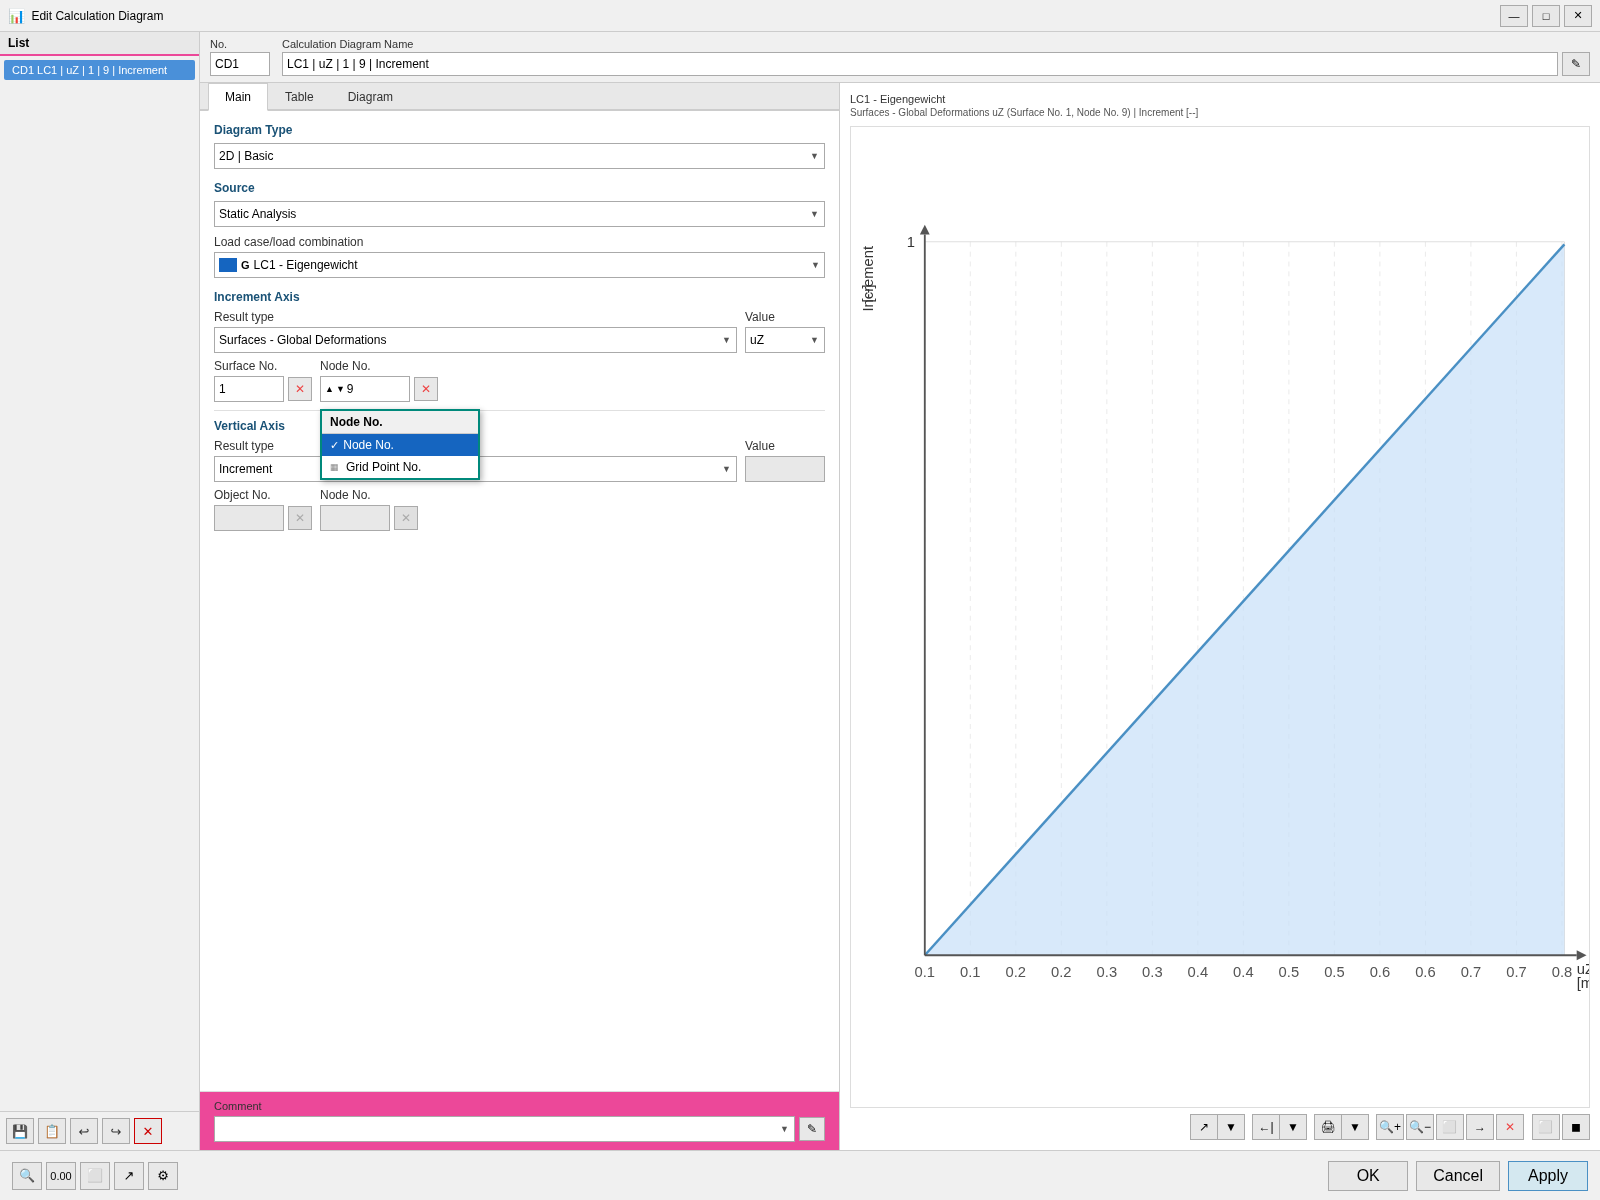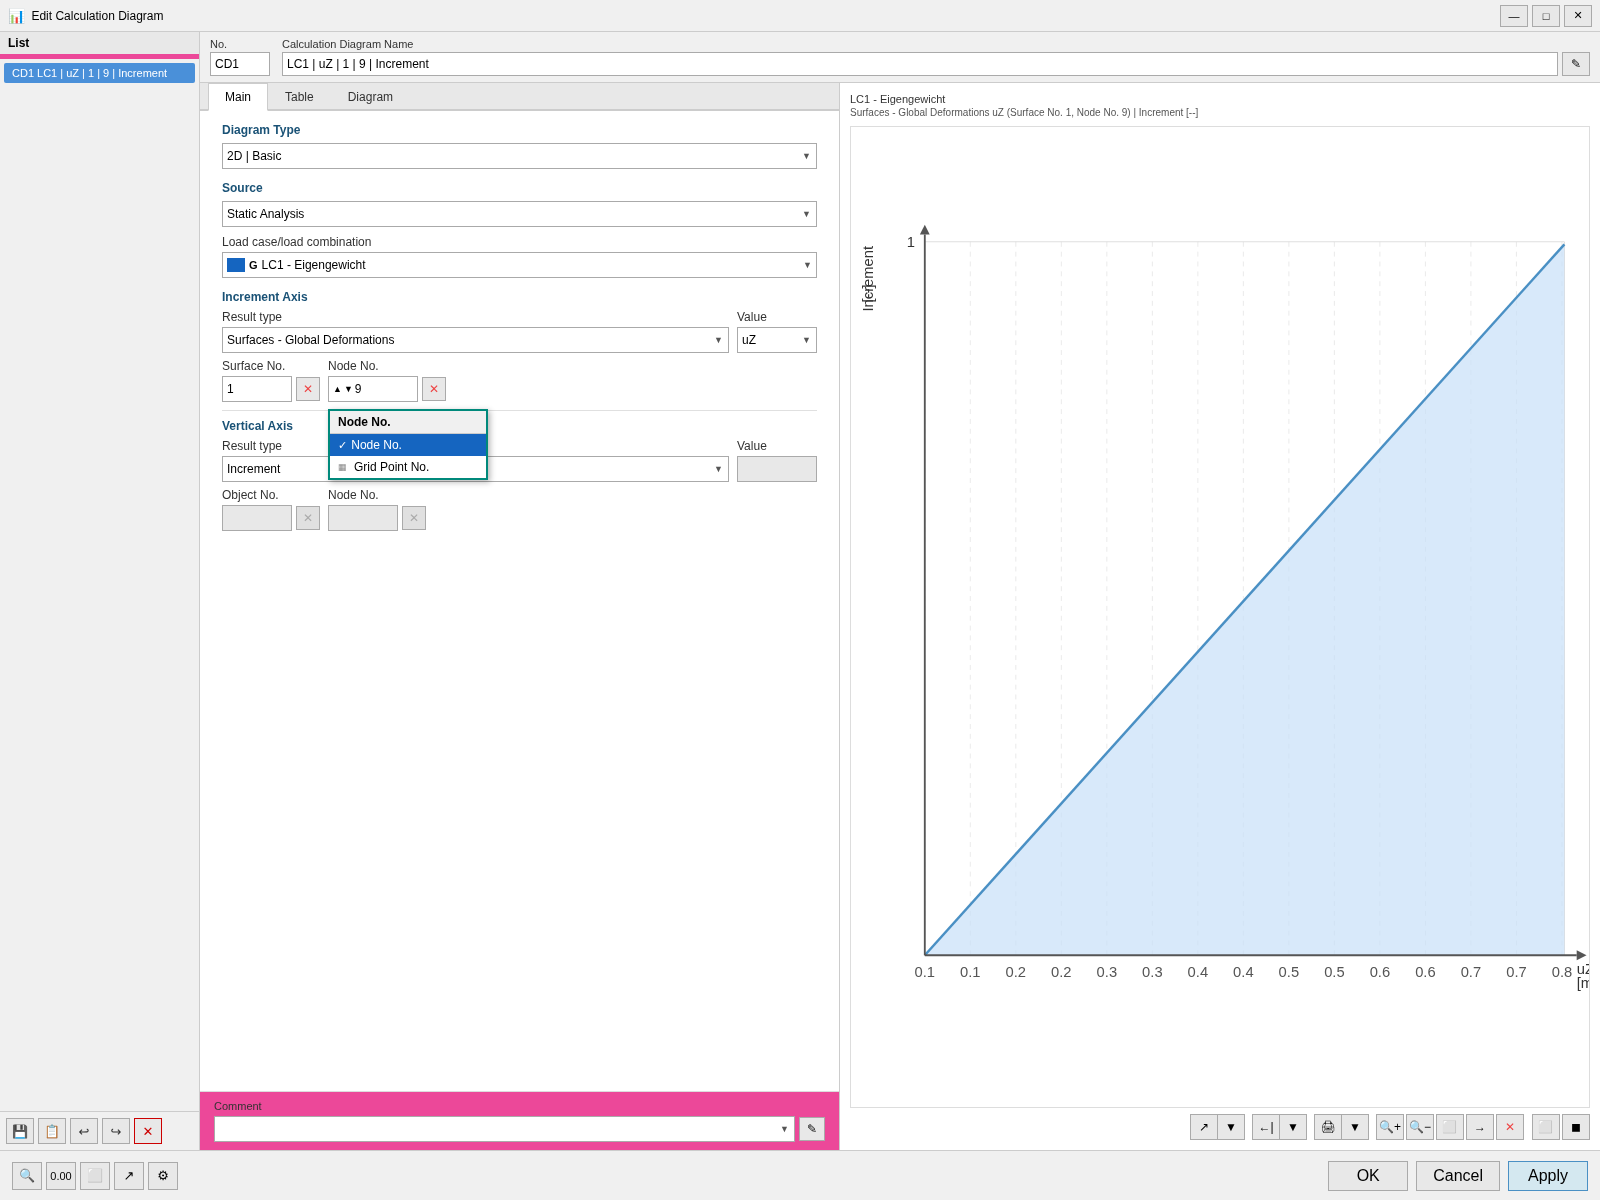--- a/index.html
+++ b/index.html
@@ -38,21 +38,21 @@
       width: 200px;
       background: #f0f0f0;
       border-right: 1px solid #ccc;
       display: flex;
       flex-direction: column;
     }
     .left-panel-header {
       padding: 4px 8px;
       font-weight: bold;
       background: #e8e8e8;
-      border-bottom: 5px solid #ec4899;
+      border-bottom: 2px solid #ec4899;
       font-size: 12px;
     }
     .list-item {
       padding: 4px 8px;
       margin: 4px;
       background: #4a90d9;
       color: white;
       cursor: pointer;
       font-size: 11px;
       border-radius: 2px;
@@ -146,21 +146,21 @@
       margin-bottom: -2px;
       color: #333;
     }
     .tab.active {
       background: white;
       border: 1px solid #ccc;
       border-bottom: 1px solid white;
       color: #000;
     }
 
-    .form-content { padding: 12px 22px; flex: 1; }
+    .form-content { padding: 12px 14px; flex: 1; }
     .section-title {
       color: #1a5276;
       font-size: 12px;
       font-weight: bold;
       margin-bottom: 6px;
       margin-top: 12px;
     }
     .section-title:first-child { margin-top: 0; }
     .form-label { font-size: 12px; color: #333; }
 

